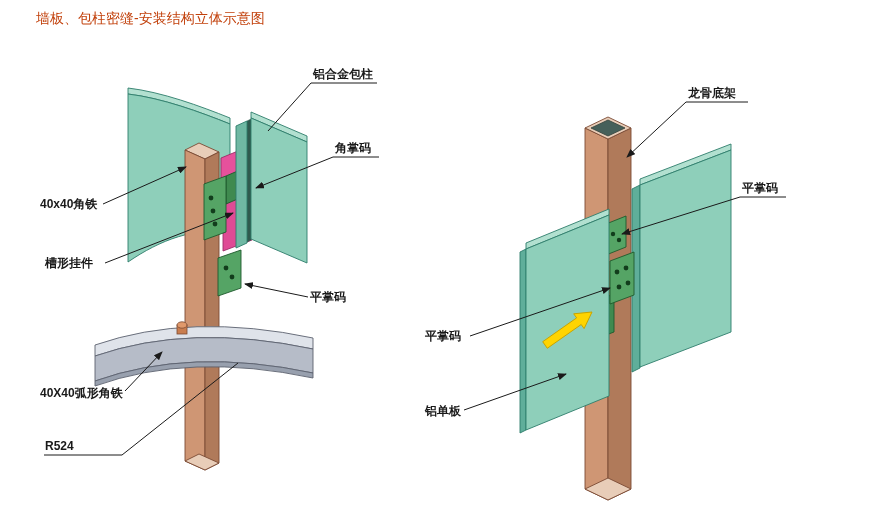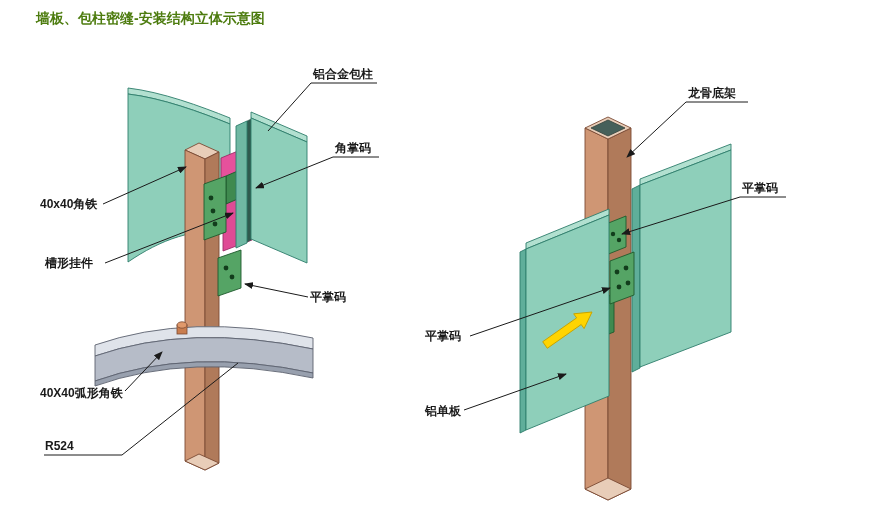--- a/index.html
+++ b/index.html
@@ -1,18 +1,18 @@
 <!DOCTYPE html>
 <html><head>
 <meta charset="utf-8">
 <style>
   html,body{margin:0;padding:0;background:#ffffff;}
   body{width:876px;height:519px;position:relative;overflow:hidden;
        font-family:"Liberation Sans","DejaVu Sans",sans-serif;}
-  .page-title{position:absolute;left:36px;top:10px;font-size:14px;font-weight:bold;color:#4d7c0f;}
+  .page-title{position:absolute;left:36px;top:10px;font-size:14px;font-weight:normal;color:#c2410c;}
   svg{position:absolute;left:0;top:0;}
   text.callout{font-size:12px;font-weight:bold;fill:#1a1a1a;
        font-family:"Liberation Sans","DejaVu Sans",sans-serif;}
   .leader{fill:none;stroke:#1a1a1a;stroke-width:1;}
 </style>
 </head>
 <body>
 
 <div class="page-title">墙板、包柱密缝-安装结构立体示意图</div>
 

